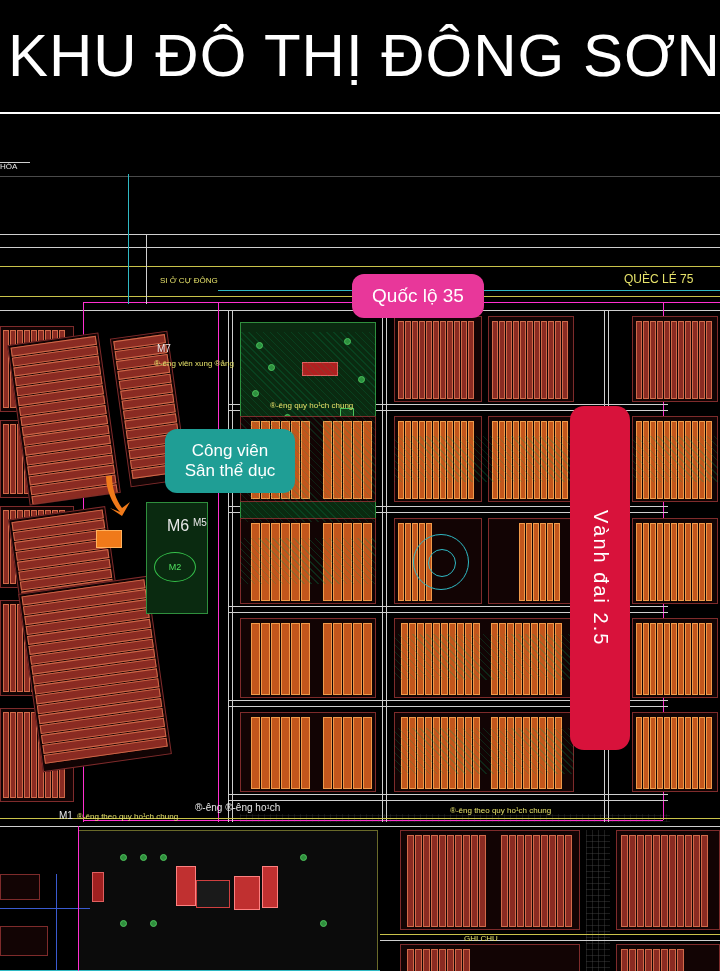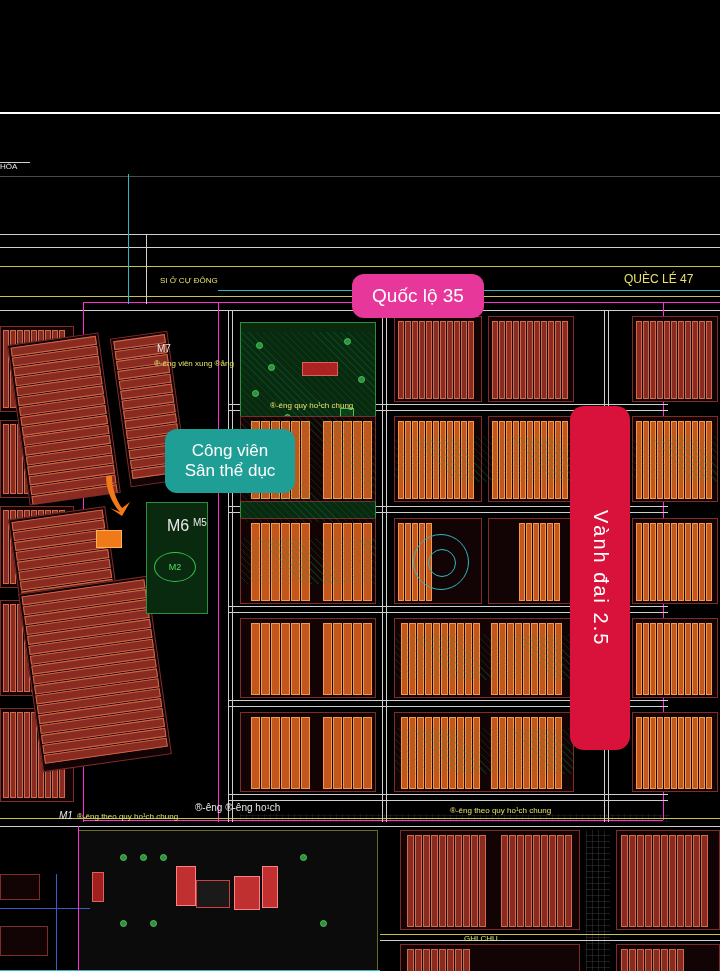--- a/index.html
+++ b/index.html
@@ -206,20 +206,23 @@
     border-radius: 50%;
     background: #2f8f3d;
     border: 1px solid #4ec35c;
   }
 </style>
 </head>
 <body>
 
 <div id="page">
 
+  <div class="title-banner">
+    <div class="title-text">KHU ĐÔ THỊ ĐÔNG SƠN</div>
+  </div>
   <div class="title-rule"></div>
 
   <div class="map">
 
     <div class="hline l-white" style="left:0; top:48px; width:30px;"></div>
     <div class="hline l-dgray" style="left:0; top:62px; width:720px;"></div>
 
     <div class="hline l-white" style="left:0; top:120px; width:720px;"></div>
     <div class="hline l-white" style="left:0; top:133px; width:720px;"></div>
     <div class="hline l-yellow" style="left:0; top:152px; width:720px;"></div>
@@ -796,27 +799,27 @@
     <div class="hline l-blue" style="left:0; top:794px; width:90px;"></div>
     <div class="vline l-blue" style="left:56px; top:760px; height:98px;"></div>
     <div class="hline l-cyan" style="left:0; top:856px; width:380px;"></div>
     <div class="vline l-magenta" style="left:78px; top:712px; height:146px;"></div>
 
     <div class="blk" style="left:0; top:760px; width:40px; height:26px;"></div>
     <div class="blk" style="left:0; top:812px; width:48px; height:30px;"></div>
 
     <div class="cad-label white" style="left:0px; top:48px;">HÓA</div>
     <div class="cad-label" style="left:160px; top:162px;">SI Ở CỰ ĐÔNG</div>
-    <div class="cad-label" style="left:624px; top:158px; font-size:12px;">QUÈC LÉ 47</div>
+    <div class="cad-label" style="left:624px; top:158px; font-size:12px;">QUÈC LÉ 75</div>
     <div class="cad-label white" style="left:157px; top:229px; font-size:10px;">M7</div>
     <div class="cad-label" style="left:154px; top:245px;">®-êng viên xung ®ång</div>
     <div class="cad-label" style="left:256px; top:287px;margin-left:14px;">®-êng quy ho¹ch chung</div>
     <div class="cad-label white" style="left:167px; top:403px; font-size:16px;">M6</div>
     <div class="cad-label white" style="left:193px; top:403px; font-size:10px;">M5</div>
-    <div class="cad-label white" style="left:59px; top:696px; font-size:10px;font-style:italic;">M1</div>
+    <div class="cad-label white" style="left:59px; top:696px; font-size:10px;">M1</div>
     <div class="cad-label white" style="left:195px; top:688px; font-size:10px;">®-êng ®-êng ho¹ch</div>
     <div class="cad-label" style="left:77px; top:698px;">®-êng theo quy ho¹ch chung</div>
     <div class="cad-label" style="left:450px; top:692px;">®-êng theo quy ho¹ch chung</div>
     <div class="cad-label" style="left:464px; top:820px;">GHI CHU</div>
     <div class="cad-label cyan" style="left:50px; top:784px; font-size:7px;"></div>
 
     <svg class="marker-arrow" viewBox="0 0 36 46">
       <path d="M6 4 C6 20, 14 34, 20 40 L10 36 L22 44 L30 30 L22 36 C16 28, 12 16, 12 4 Z" fill="#f07a1a"></path>
     </svg>
     <div class="marker-box"></div>

